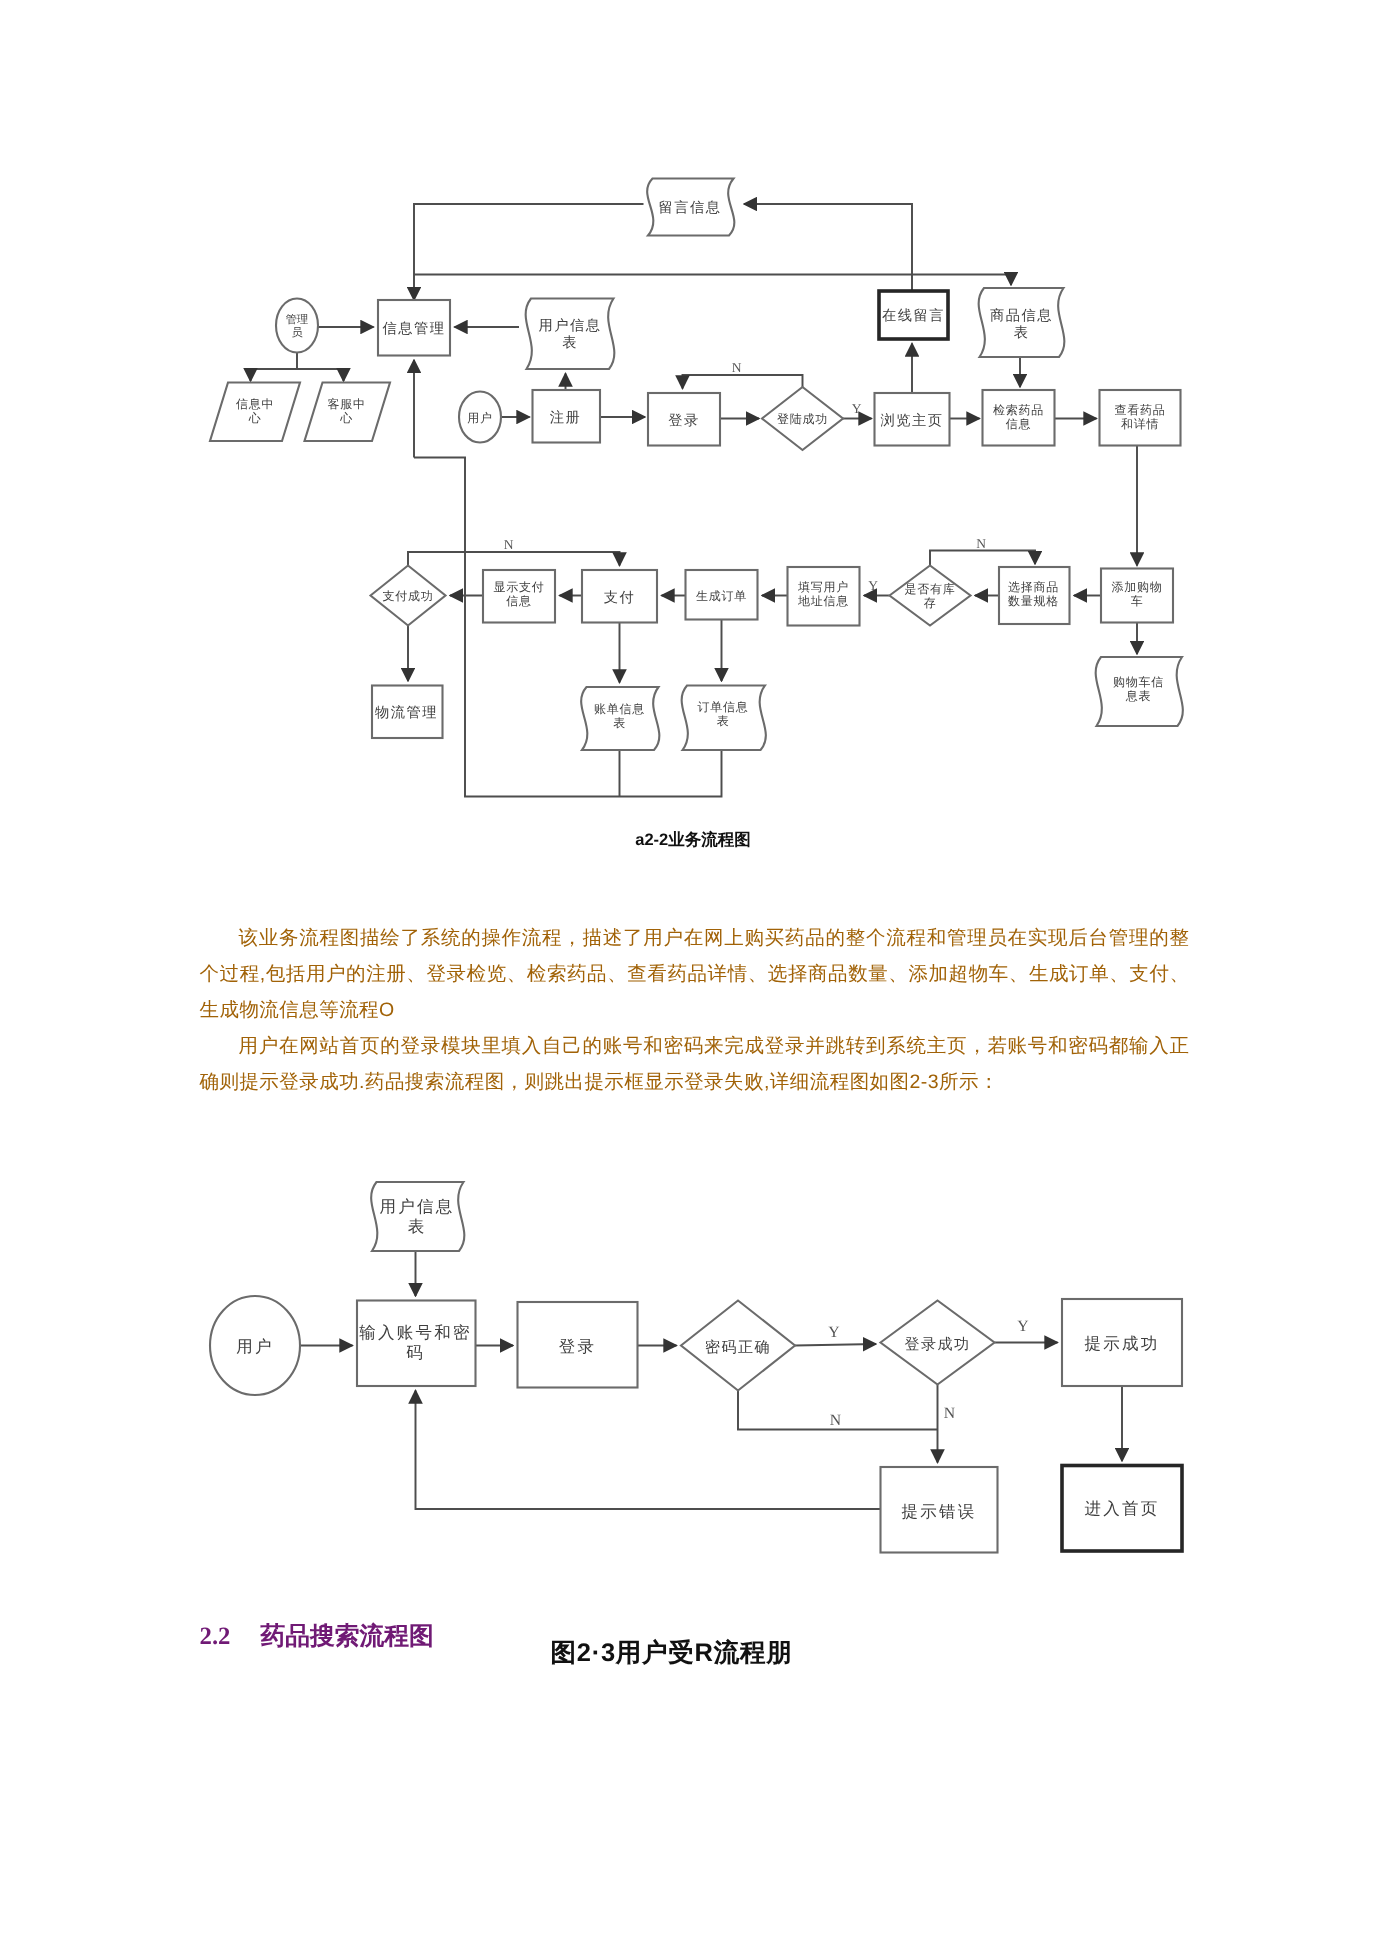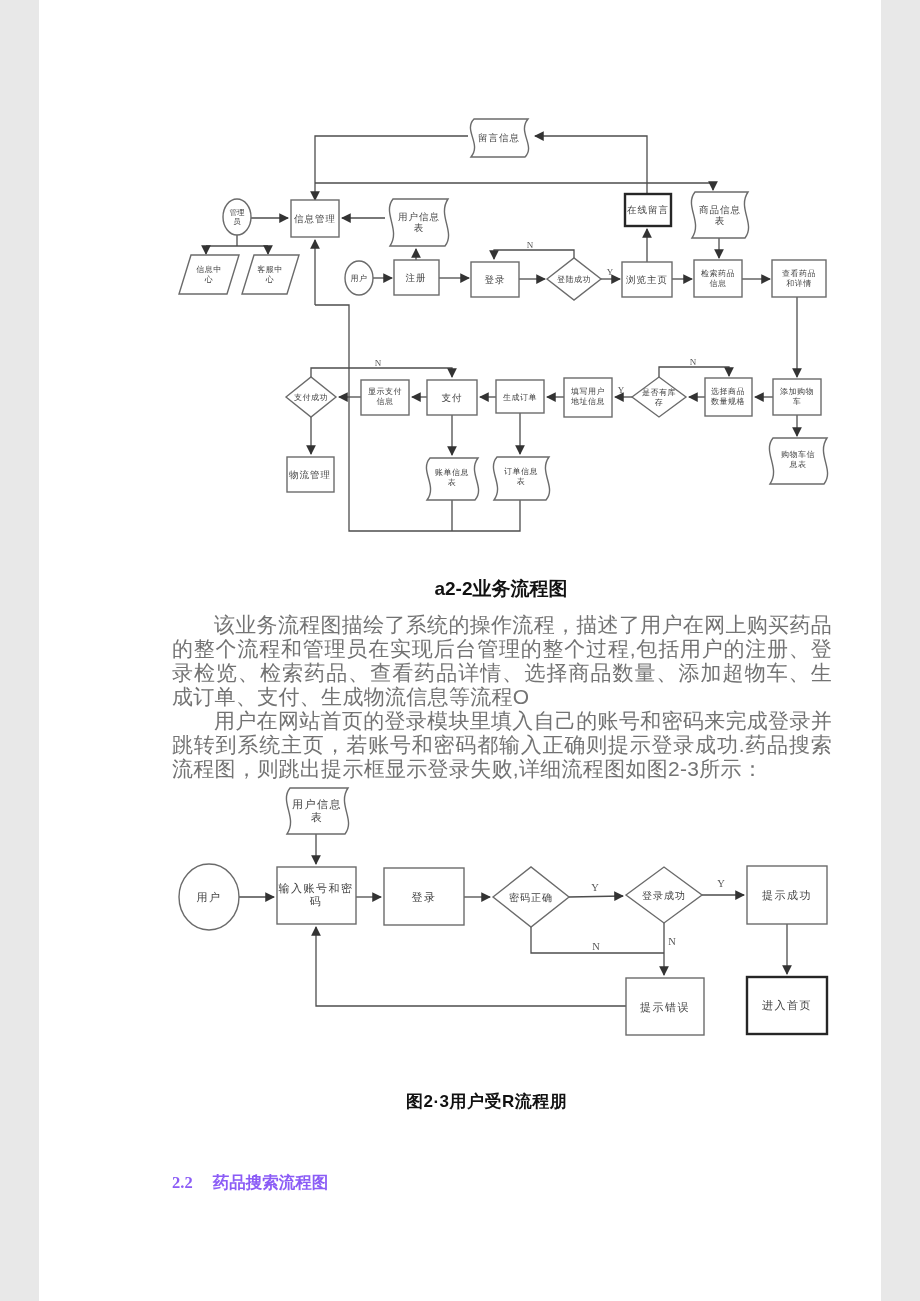--- a/index.html
+++ b/index.html
@@ -1,39 +1,39 @@
 <!DOCTYPE html>
 <html><head>
 <meta charset="utf-8">
 <style>
   html,body{margin:0;padding:0;background:#e8e8e8;}
-  .page{position:relative;width:842px;height:1301px;background:#ffffff;margin:0 auto;
+  .page{position:relative;width:920px;height:1301px;background:#ffffff;margin:0 auto;
         font-family:"Liberation Sans",sans-serif;color:#1c1c1c;overflow:hidden;}
   svg{position:absolute;overflow:visible;}
   .sh{fill:#ffffff;stroke:#6b6b6b;stroke-width:1.4;}
   .bold{stroke:#262626;stroke-width:2.4;}
   .edge{fill:none;stroke:#4d4d4d;stroke-width:1.3;}
   text{fill:#3f3f3f;text-anchor:middle;font-family:"Liberation Sans",sans-serif;}
   .t1{font-size:9.5px;letter-spacing:1px;}
   .t1s{font-size:8px;letter-spacing:0.5px;}
   .tc{font-size:7.5px;letter-spacing:0;}
   .t2{font-size:11px;letter-spacing:1.5px;}
   .t2s{font-size:10px;letter-spacing:1px;}
   .lab1{font-size:9px;fill:#555;font-family:"Liberation Serif",serif;letter-spacing:0;}
   .lab2{font-size:10.5px;fill:#555;font-family:"Liberation Serif",serif;letter-spacing:0;}
-  .caption1{position:absolute;top:576px;left:133px;width:658px;text-align:center;
-            font-size:19px;font-weight:bold;color:#111;}
-  .bodyblock{position:absolute;top:613px;left:133px;width:660px;font-size:21px;
-             line-height:24px;text-align:justify;color:#737373;}
+  .caption1{position:absolute;top:552px;left:133px;width:658px;text-align:center;
+            font-size:11px;font-weight:bold;color:#111;}
+  .bodyblock{position:absolute;top:613px;left:133px;width:660px;font-size:13px;
+             line-height:24px;text-align:justify;color:#a16207;}
   .para{margin:0;text-indent:2em;letter-spacing:0.3px;}
   .heading{margin:0;font-weight:bold;text-indent:0;letter-spacing:0.3px;}
   .heading .num{font-family:"Liberation Serif",serif;margin-right:18px;}
   .caption2{position:absolute;top:1090px;left:367px;font-size:17px;font-weight:bold;color:#111;
             letter-spacing:0.5px;}
-  .h22{position:absolute;top:1172px;left:133px;font-size:16.5px;font-weight:bold;color:#8b5cf6;}
+  .h22{position:absolute;top:1080px;left:133px;font-size:16.5px;font-weight:bold;color:#701a75;}
   .h22 .num{font-family:"Liberation Serif",serif;margin-right:20px;}
 </style>
 </head>
 <body>
 
 <div class="page">
 
   <svg style="left:130px;top:108px;width:680px;height:440px" viewBox="130 108 680 440">
     <defs>
       <marker id="arr" viewBox="0 0 10 10" refX="9" refY="5" markerWidth="7.5" markerHeight="7.5" orient="auto-start-reverse">

